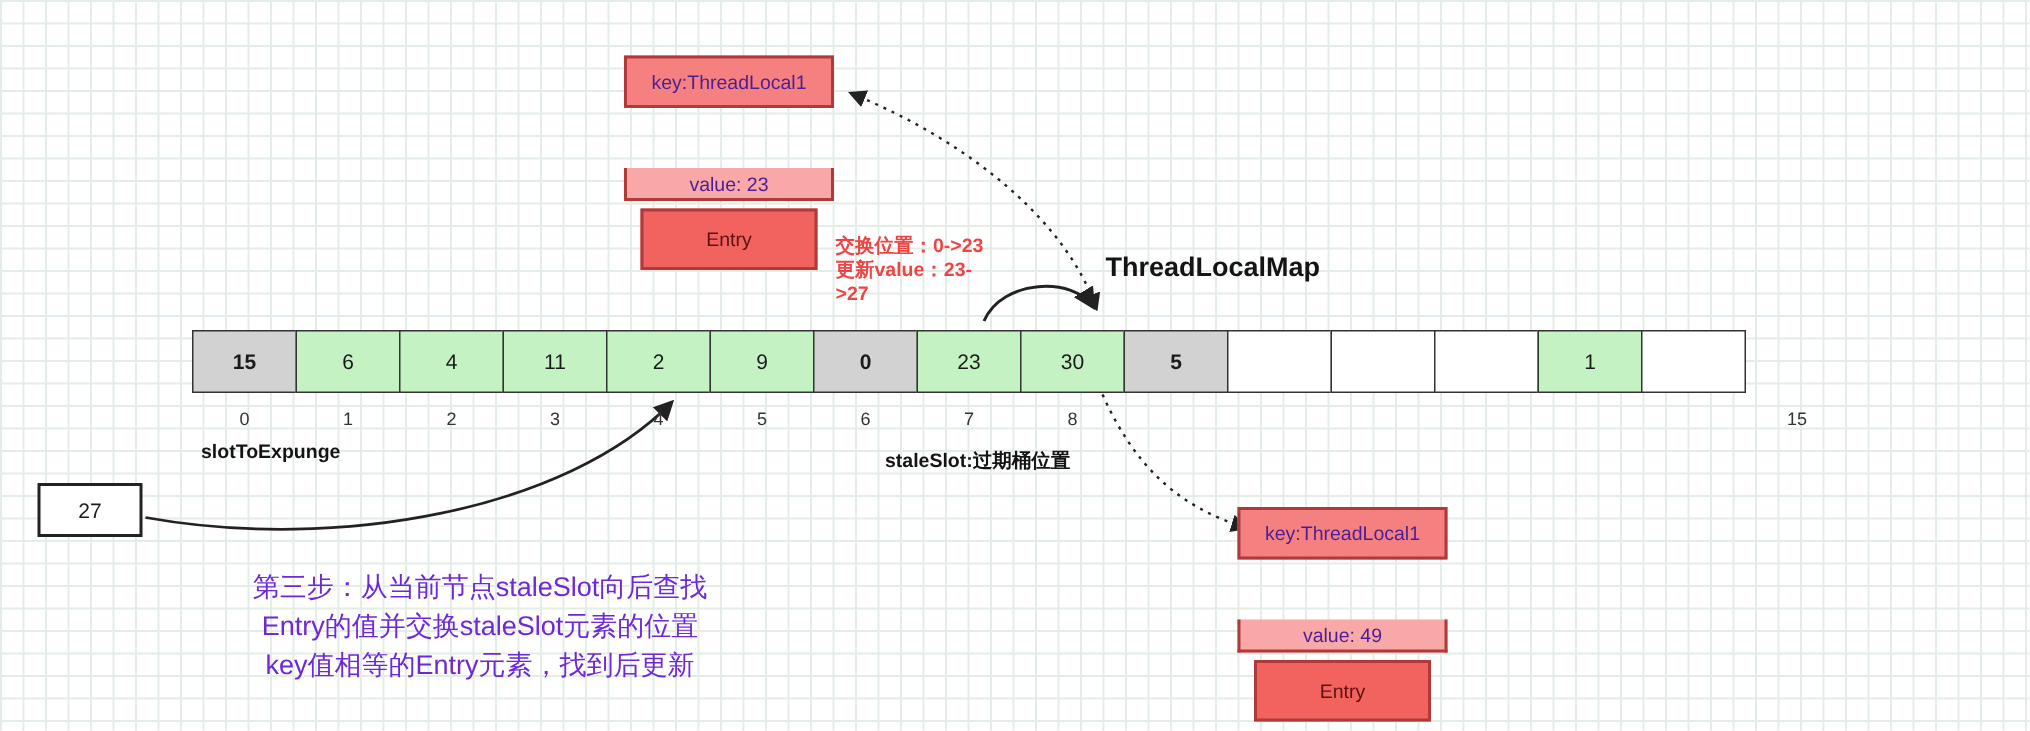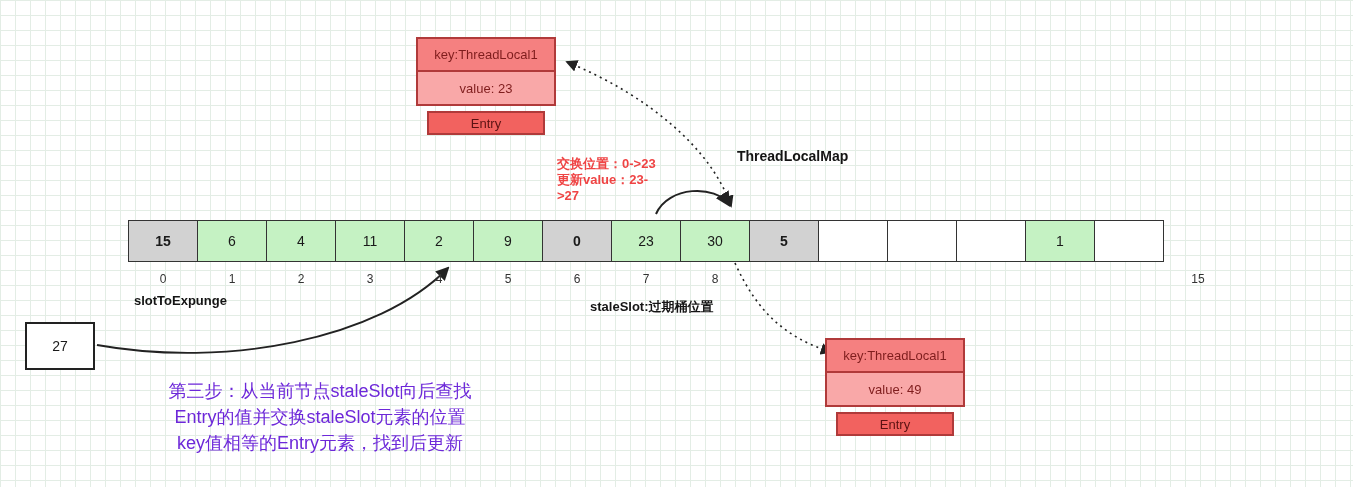--- a/index.html
+++ b/index.html
@@ -18,51 +18,51 @@
       linear-gradient(to bottom, #e3ede5 1px, transparent 1px);
     background-size:15px 15px;
   }
   .arrows { position:absolute; inset:0; pointer-events:none; }
 
   
   .entry-box { position:absolute; width:140px; text-align:center; font-size:13px; }
   .seg {
     border:2px solid #b03a3a;
     display:flex; align-items:center; justify-content:center;
-    color:#7f1d1d; font-weight:400;
+    color:#4c1d95; font-weight:400;
   }
   .seg-key   { height:35px; background:#f58080; }
-  .seg-value { height:34px; background:#f9a8a8; border-top:none; }
-  .seg-entry { height:24px; width:118px; margin:5px auto 0; background:#f2625f; color:#5c1212; }
+  .seg-value { height:22px; background:#f9a8a8; border-top:none;margin-top:40px; }
+  .seg-entry { height:41px; width:118px; margin:5px auto 0; background:#f2625f; color:#5c1212; }
 
   
   .array { position:absolute; left:128px; top:220px; display:flex; }
   .cell {
     width:70px; height:42px;
     border:1px solid #333;
     display:flex; align-items:center; justify-content:center;
     font-size:14px; background:#ffffff;
   }
   .cell + .cell { margin-left:-1px; }
   .cell[data-type="gray"]  { background:#d2d2d2; font-weight:bold; }
   .cell[data-type="green"] { background:#c5f2c3; }
   .cell[data-type="white"] { background:#ffffff; }
 
   .indices { position:absolute; left:128px; top:272px; display:flex; }
   .idx { width:70px; text-align:center; font-size:12px; color:#333; }
   .idx + .idx { margin-left:-1px; }
 
   
   .lbl { position:absolute; font-weight:bold; font-size:13px; color:#141414; white-space:nowrap; }
-  .map-title { font-size:14px; }
+  .map-title { font-size:18px;margin-top:20px; }
   .swap-note { position:absolute; left:557px; top:156px; font-weight:bold; font-size:13px; line-height:16px; color:#ef4444; }
 
   .box27 {
     position:absolute; left:25px; top:322px;
-    width:70px; height:48px;
+    width:70px; height:36px;
     border:2px solid #222; background:#fff;
     display:flex; align-items:center; justify-content:center;
     font-size:14px;
   }
 
   .step {
     position:absolute; left:118px; top:378px; width:404px;
     text-align:center; font-weight:normal;
     font-size:18px; line-height:26px; color:#6d28d9;
   }

